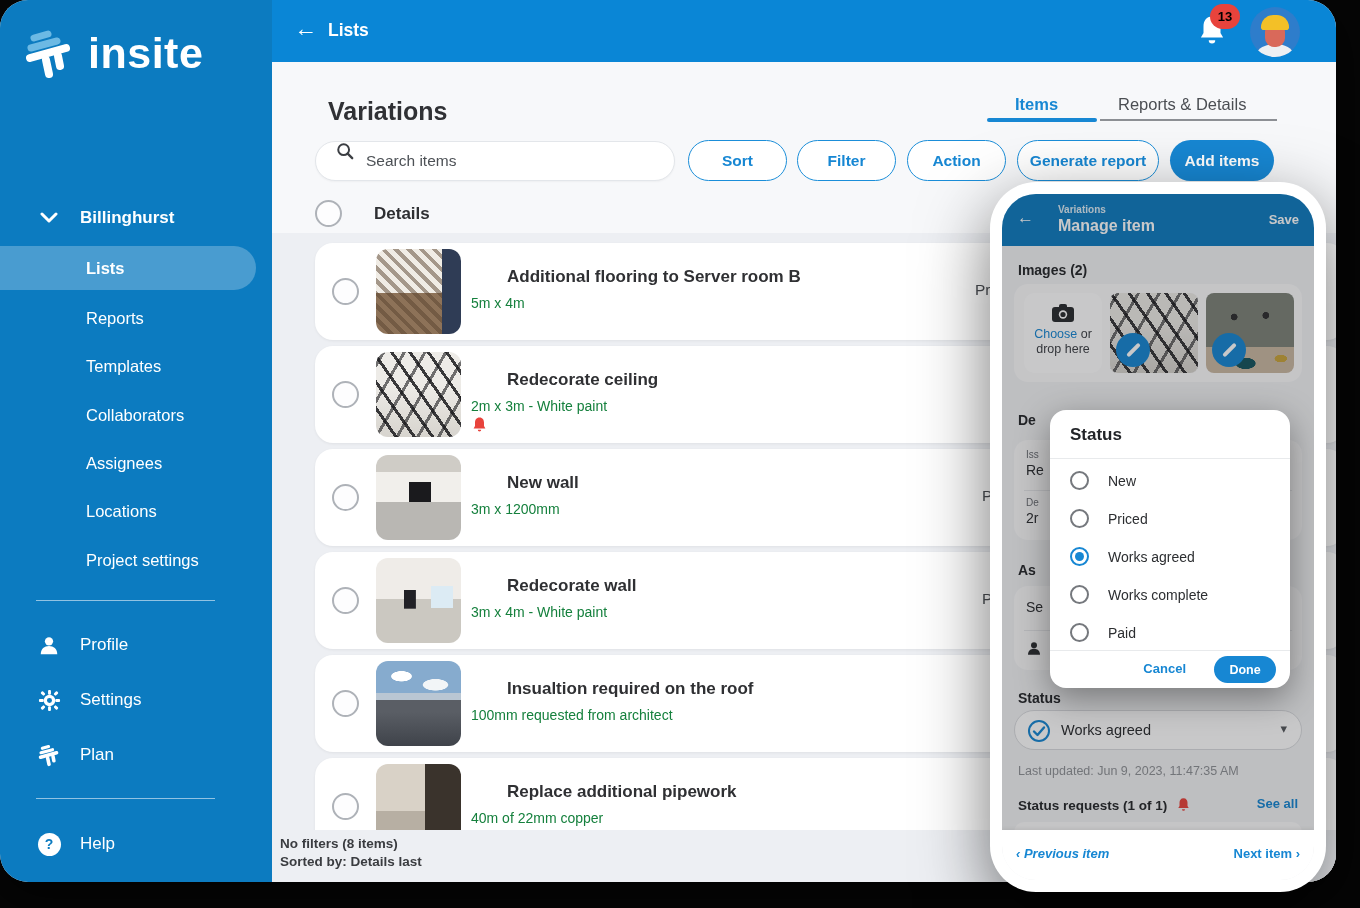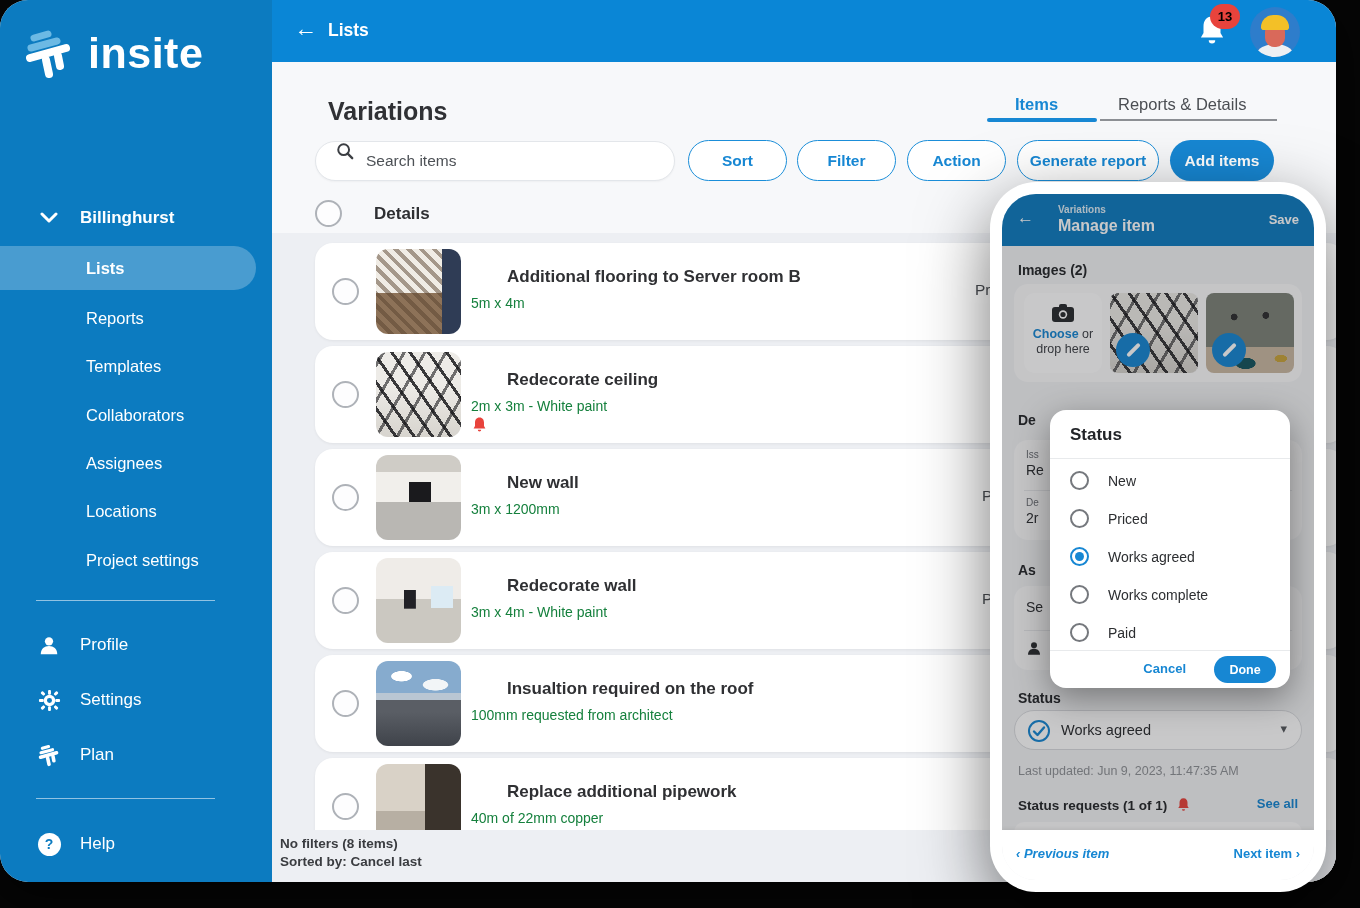--- a/index.html
+++ b/index.html
@@ -118,21 +118,21 @@
   .m-sec { position:absolute; left:56px; top:10px; font-size:10px; color:rgba(255,255,255,.85); font-weight:bold; }
   .m-title { position:absolute; left:56px; top:23px; font-size:16px; font-weight:bold; }
   .m-save { position:absolute; right:15px; top:18px; font-size:13px; font-weight:bold; cursor:pointer; }
 
   .m-images-label { position:absolute; left:16px; top:68px; font-size:14px; font-weight:bold; color:#26282b; }
   .m-strip { position:absolute; left:12px; top:90px; width:288px; height:98px; background:#fbfbfc; border-radius:14px; }
   .choose-box { position:absolute; left:10px; top:9px; width:78px; height:80px; background:#fff; border-radius:10px;
                 text-align:center; cursor:pointer; }
   .choose-box svg { margin-top:10px; }
   .choose-line { font-size:12.5px; color:#3e4146; line-height:15px; }
-  .choose-link { color:#1787d3; font-weight:bold;text-align:center; }
+  .choose-link { color:#1787d3; font-weight:normal;text-align:center; }
   .m-thumb { position:absolute; top:9px; width:88px; height:80px; border-radius:8px; }
   .edit-circle { position:absolute; left:6px; bottom:6px; width:34px; height:34px; border-radius:50%; background:#1787d3;
                  cursor:pointer; }
   .edit-circle i { position:absolute; left:9px; top:15px; width:17px; height:4px; background:#fff; border-radius:2px;
                    transform:rotate(-45deg); }
 
   .m-h2 { position:absolute; left:16px; font-size:14px; font-weight:bold; color:#26282b; }
   .m-fieldcard { position:absolute; left:12px; width:288px; background:#fbfbfc; border-radius:14px; }
   .f-lab { position:absolute; left:12px; font-size:10px; color:#6b6e73; }
   .f-val { position:absolute; left:12px; font-size:14px; color:#2c2e31; }
@@ -357,21 +357,21 @@
     </div>
     <div class="card" style="top:696px">
       <span class="circle-cb"></span>
       <span class="thumb ph6"></span>
       <span class="t">Replace additional pipework</span>
       <span class="s">40m of 22mm copper</span>
     </div>
 
     <div class="list-footer">
       <div class="l1">No filters (8 items)</div>
-      <div class="l2">Sorted by: Cancel last</div>
+      <div class="l2">Sorted by: Details last</div>
     </div>
   </div>
 </div>
 
 <div class="phone">
   <div class="screen">
 
     <div class="m-header">
       <span class="m-back">←</span>
       <span class="m-sec">Variations</span>

